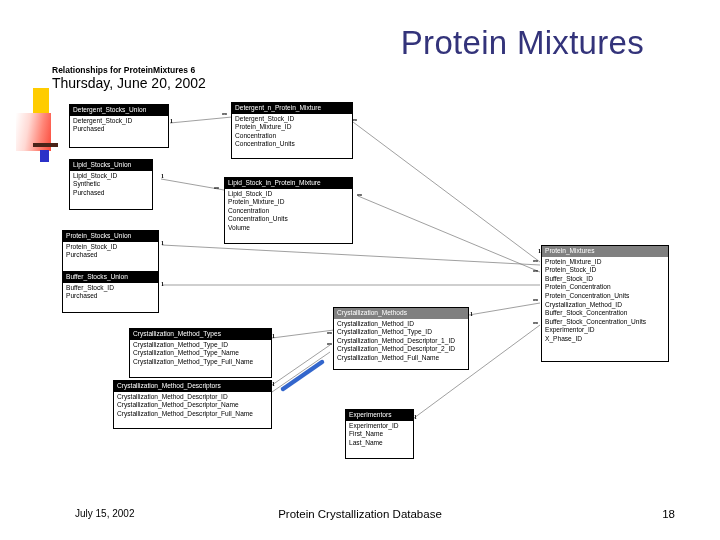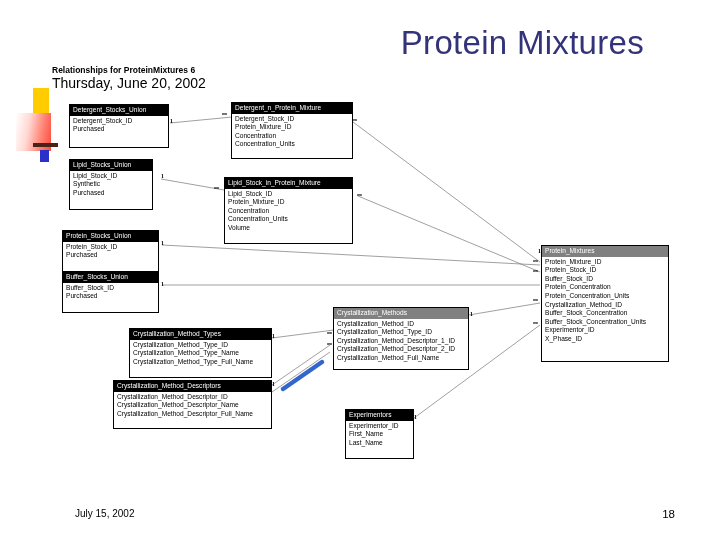--- a/index.html
+++ b/index.html
@@ -238,16 +238,17 @@
         <span class="fld">Experimentor_ID</span>
         <span class="fld">First_Name</span>
         <span class="fld">Last_Name</span>
       </div>
     </div>
 
   </div>
 
   <div class="footer">
     <span class="f-date">July 15, 2002</span>
+    <span class="f-mid">Protein Crystallization Database</span>
     <span class="f-pg">18</span>
   </div>
 
 </div>
 
 </body></html>

